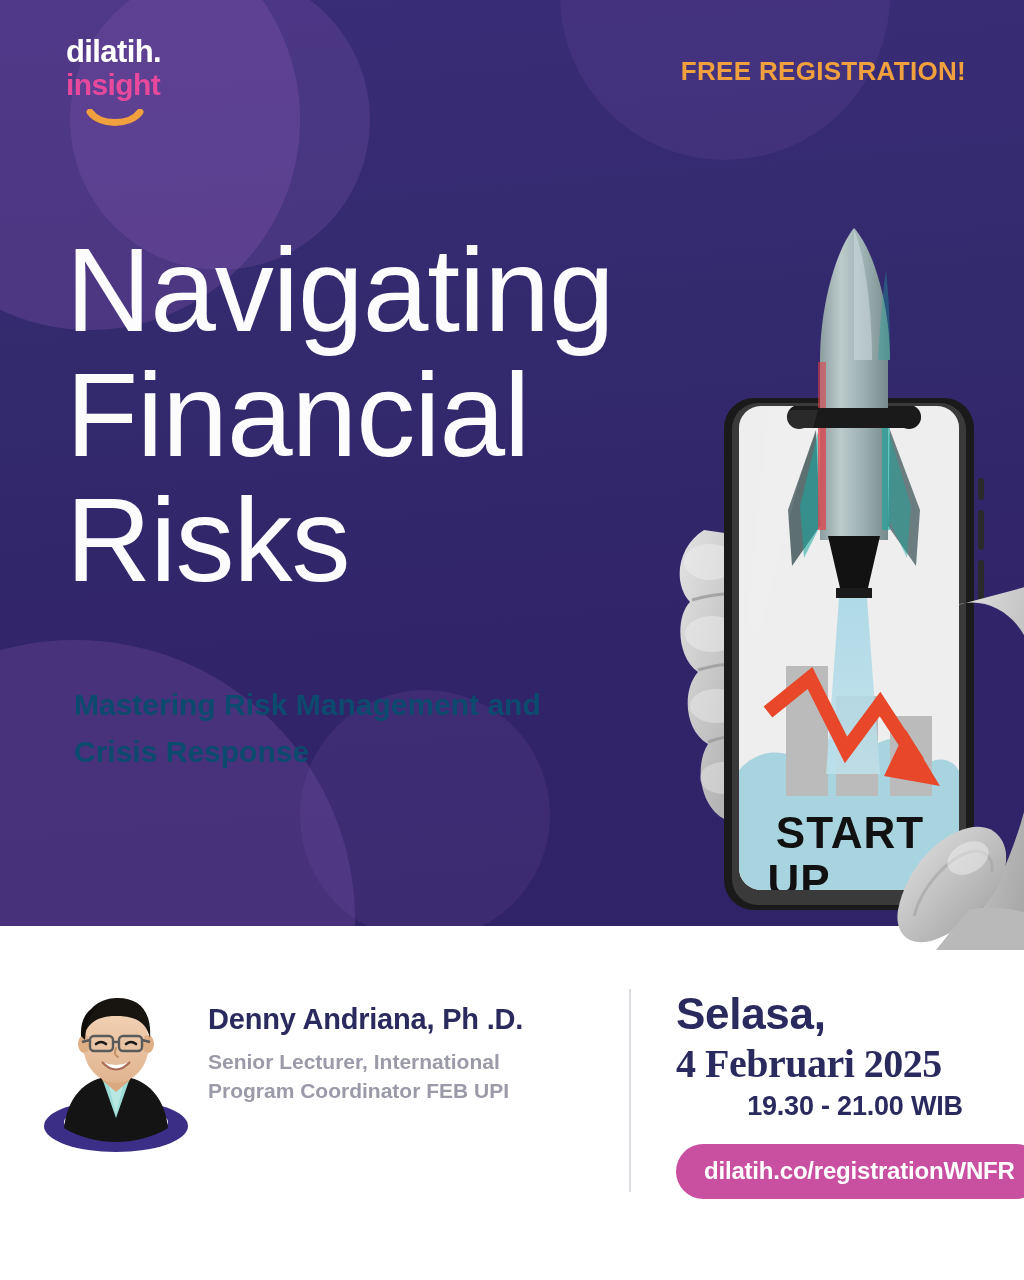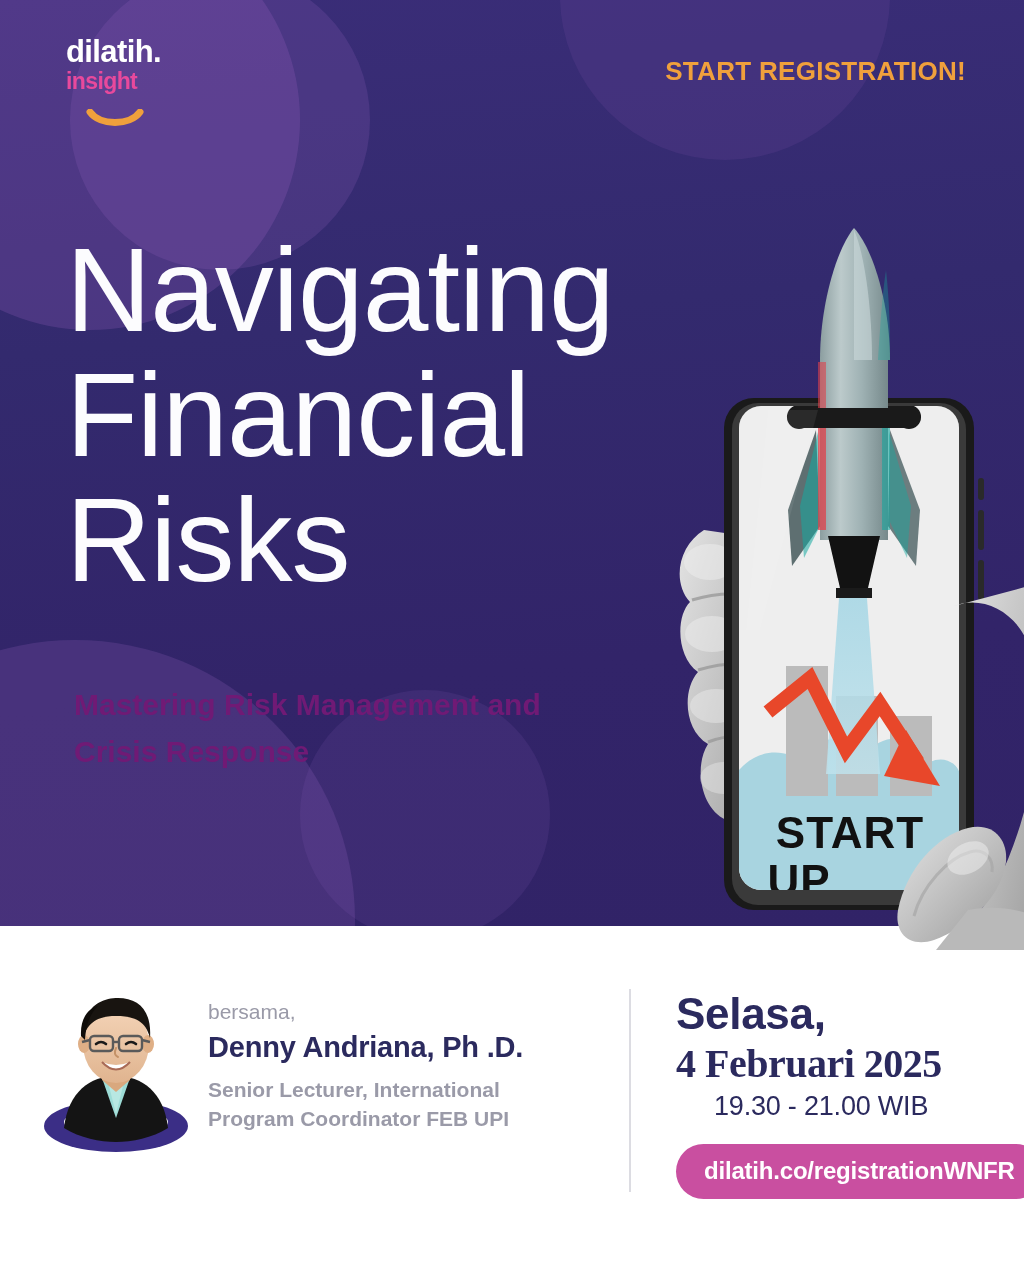--- a/index.html
+++ b/index.html
@@ -54,21 +54,21 @@
     line-height: 1;
   }
   .logo-top {
     font-size: 31px;
     font-weight: 700;
     color: #ffffff;
     letter-spacing: -0.6px;
     display: block;
   }
   .logo-bottom {
-    font-size: 23px;
+    font-size: 30px;
     font-weight: 700;
     color: #E8499C;
     letter-spacing: -0.6px;
     display: block;
     margin-top: 3px;
   }
   .logo-swoosh {
     position: absolute;
     left: 20px; top: 73px;
     width: 58px; height: 20px;
@@ -96,21 +96,21 @@
     font-size: 118px;
     font-weight: 300;
     line-height: 1.06;
     letter-spacing: -1px;
     white-space: pre-line;
   }
   .subhead {
     position: absolute;
     left: 74px; top: 682px;
     z-index: 18;
-    color: #701a75;
+    color: #0c4a6e;
     font-size: 30px;
     font-weight: 700;
     line-height: 1.55;
     letter-spacing: 0px;
     max-width: 580px;
     white-space: pre-line;
   }
 
   
   .illus {
@@ -196,25 +196,26 @@
     font-size: 40px;
     font-weight: 700;
     line-height: 1.12;
     letter-spacing: -0.5px;
     margin-top: 2px;
     font-family: Liberation Serif, serif;
   }
   .sched-time {
     color: #2B2A5E;
     font-size: 27px;
-    font-weight: 400;
+    font-weight: 700;
     line-height: 1.2;
     letter-spacing: -0.2px;
     margin-top: 3px;
     padding-left: 38px;
+    text-align: center;
   }
   .reg-pill {
     display: inline-block;
     margin-top: 22px;
     background: #C94FA0;
     color: #ffffff;
     font-size: 24px;
     font-weight: 700;
     letter-spacing: -0.2px;
     border-radius: 999px;
@@ -240,21 +241,21 @@
   <div class="logo">
     <span class="logo-top">dilatih.</span>
     <span class="logo-bottom">insight</span>
     <span class="logo-swoosh">
       <svg width="58" height="20" viewBox="0 0 58 20">
         <path d="M4 3 C 14 17, 44 17, 54 3" stroke="#F0A03C" stroke-width="7" fill="none" stroke-linecap="round"></path>
       </svg>
     </span>
   </div>
 
-  <div class="free-reg">START REGISTRATION!</div>
+  <div class="free-reg">FREE REGISTRATION!</div>
 
   <div class="headline">Navigating
 Financial
 Risks</div>
   <div class="subhead">Mastering Risk Management and
 Crisis Response</div>
 
   <div class="illus">
     <svg width="376" height="740" viewBox="0 0 376 740">
       <defs>
@@ -430,21 +431,20 @@
           <path d="M56 58 q 5 -4 10 0" stroke="#1A1A1A" stroke-width="2.6" fill="none" stroke-linecap="round"></path>
           <path d="M86 58 q 5 -4 10 0" stroke="#1A1A1A" stroke-width="2.6" fill="none" stroke-linecap="round"></path>
 
           <path d="M76 62 q -3 7 2 9" stroke="#C49268" stroke-width="2" fill="none" stroke-linecap="round"></path>
 
           <path d="M62 76 q 14 14 28 0 q -14 6 -28 0 z" fill="#FFFFFF"></path>
           <path d="M62 76 q 14 15 28 0" stroke="#A86A56" stroke-width="2" fill="none"></path>
         </svg>
       </div>
       <div class="speaker-text">
-        <div class="bersama">bersama,</div>
         <div class="speaker-name">Denny Andriana, Ph .D.</div>
         <div class="speaker-role">Senior Lecturer, International
 Program Coordinator FEB UPI</div>
       </div>
     </div>
 
     <div class="divider"></div>
 
     <div class="schedule">
       <div class="sched-day">Selasa,</div>

